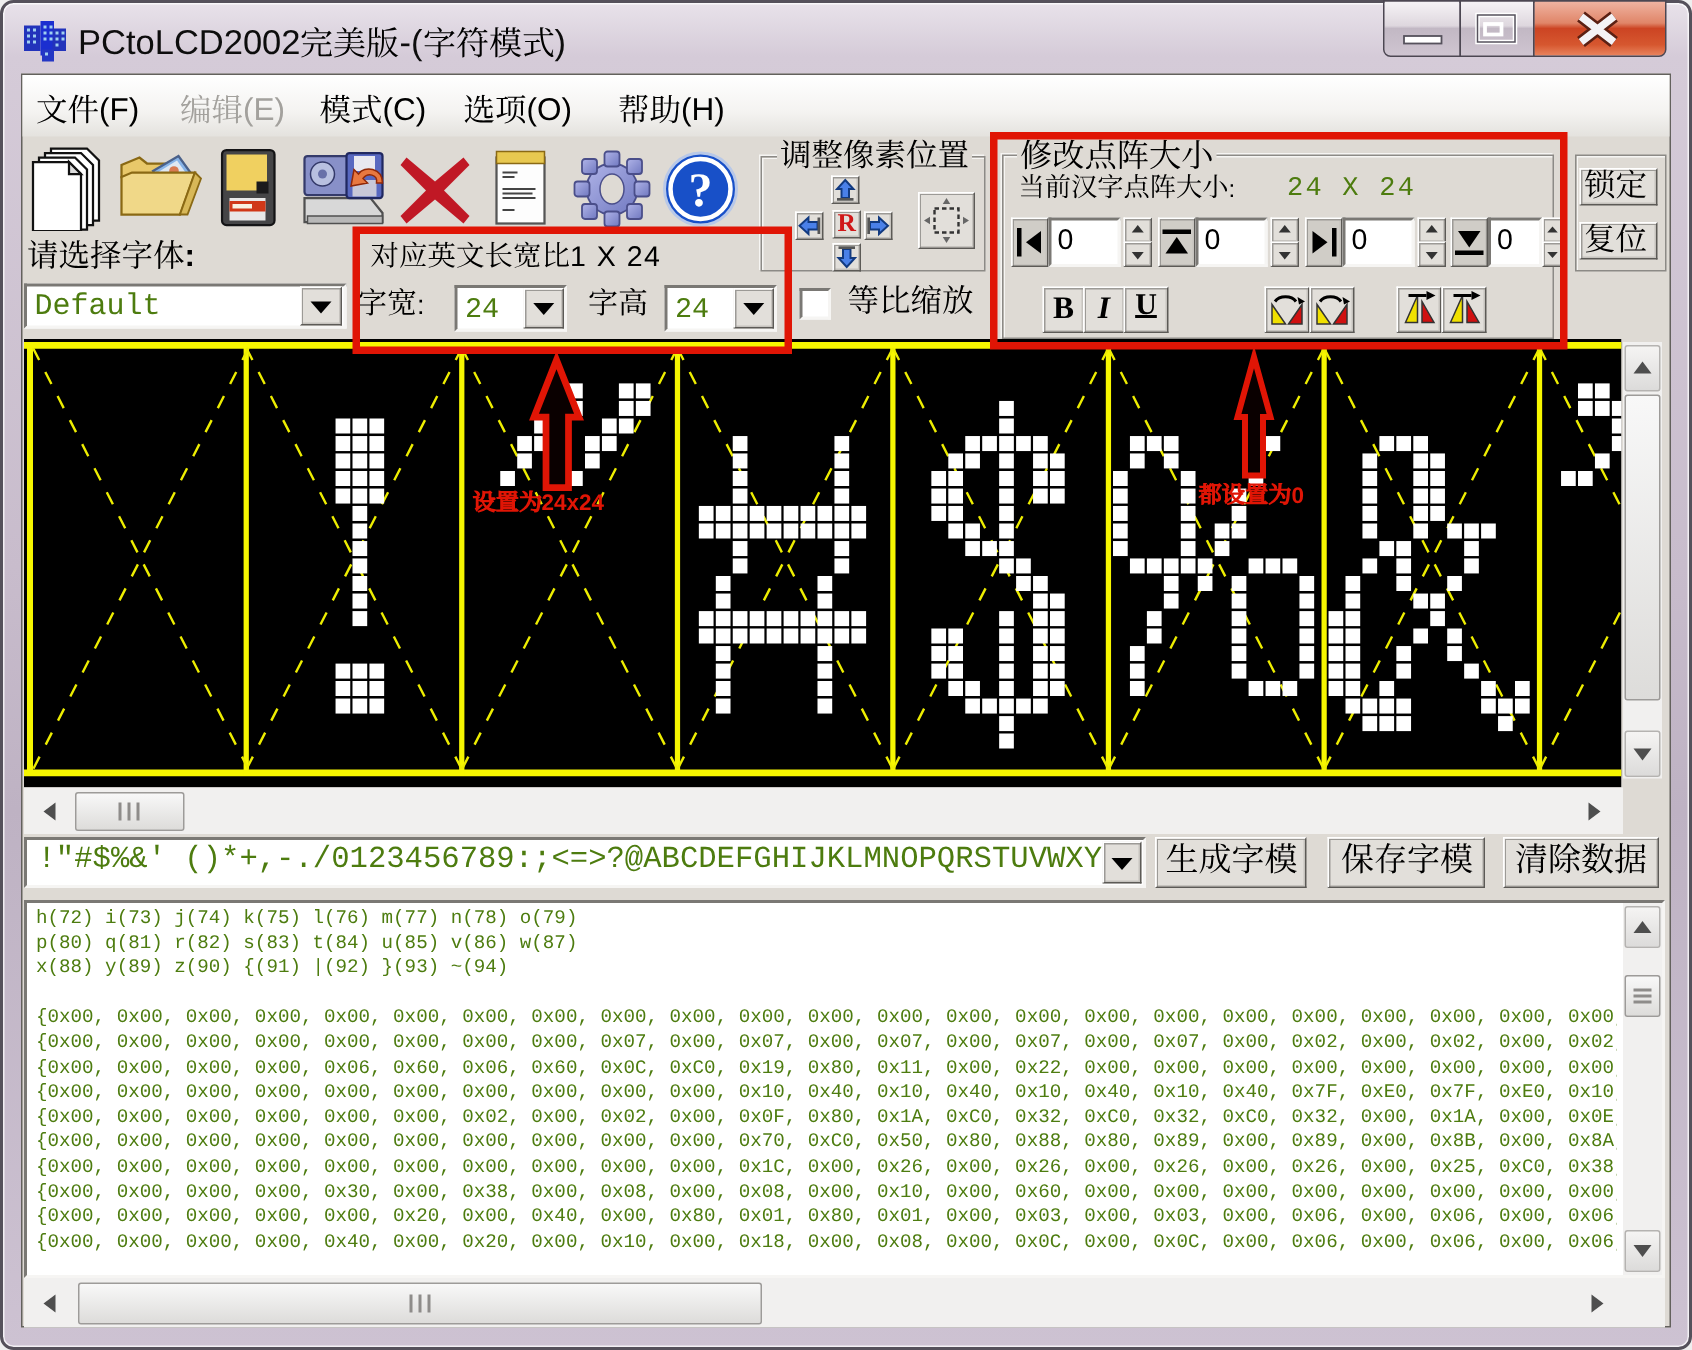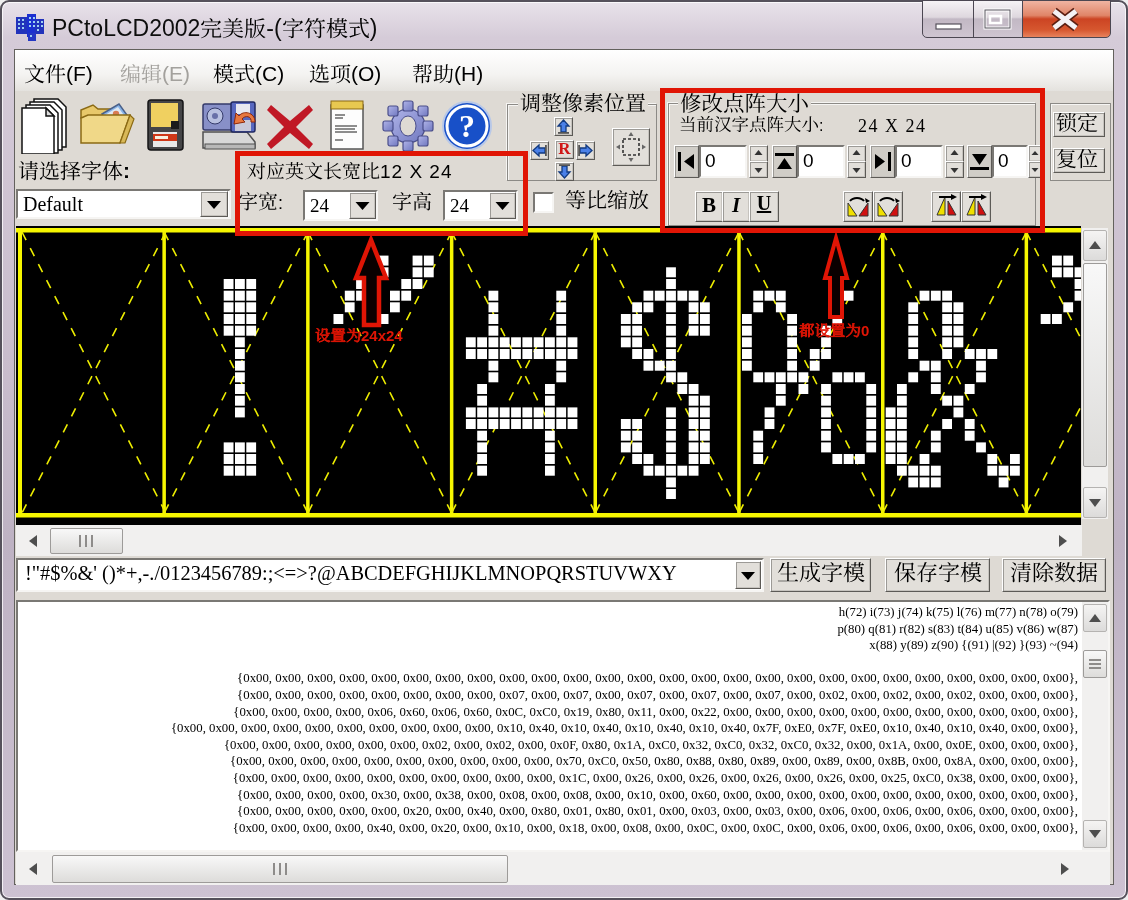--- a/index.html
+++ b/index.html
@@ -4,21 +4,21 @@
 body{font-family:"Liberation Sans",sans-serif;position:relative;}
 .abs{position:absolute;}
 .sunk{background:#fff;border-top:2px solid #7a7874;border-left:2px solid #7a7874;
  border-right:2px solid #f6f5f3;border-bottom:2px solid #f6f5f3;box-sizing:border-box;}
 .btn3{background:#e2dfda;border-top:1px solid #fff;border-left:1px solid #fff;
  border-right:1px solid #5c5a56;border-bottom:1px solid #5c5a56;
  box-shadow:1px 1px 0 #9c9a96 inset, -1px -1px 0 #c6c3be inset;box-sizing:border-box;}
 .sbtrack{background:#f1f0ef;}
 .sbbtn{background:linear-gradient(#f5f4f3,#dcdbda);border:1px solid #b5b3b1;border-radius:2px;box-sizing:border-box;}
 .thumb{background:linear-gradient(#f8f8f8,#dddcda);border:1px solid #9d9b99;border-radius:2px;box-sizing:border-box;}
-.mono{font-family:Liberation Serif, serif;color:#000000;text-align:right;}
+.mono{font-family:Liberation Mono, monospace;color:#4d7c0f;}
 </style></head><body>
 <div class="abs" style="left:0;top:0;width:1128px;height:900px;border-radius:9px;
  background:linear-gradient(180deg,#e8e2ea 0%,#d5cbd8 4%,#c8bccc 42%,#beb2c3 60%,#cdc2d2 100%);
  border:2px solid #55515b;box-sizing:border-box;box-shadow:inset 0 0 0 1px rgba(255,255,255,.75);"></div>
 <svg class="abs" style="left:15px;top:13px" width="30" height="29">
 <rect x="1" y="4" width="11" height="17" fill="#2233bb"></rect>
 <rect x="12" y="1" width="9" height="23" fill="#1b2fd0"></rect>
 <rect x="20" y="6" width="9" height="15" fill="#2233bb"></rect>
 <rect x="13" y="20" width="8" height="8" fill="#2437c4"></rect>
 <g fill="#9fd0f0">
@@ -168,21 +168,21 @@
     </svg><span style="font-size:21px;font-weight:bold">:</span></div>
 <div class="abs sunk" style="left:16px;top:189px;width:215px;height:30px;"></div>
 <div class="abs mono" style="left:23px;top:193px;font-size:20px;">Default</div>
 <div class="abs btn3" style="left:200px;top:191px;width:28px;height:26px;"></div>
 <svg class="abs" style="left:200px;top:191px" width="28" height="26">
     <path d="M7 10 h14 l-7 8 z" fill="#000"></path>
   </svg>
 <div class="abs" style="left:235px;top:151px;width:293px;height:85px;border:5px solid #e01505;box-sizing:border-box;z-index:30"></div>
 <div class="abs" style="left:247px;top:161px;white-space:nowrap"><svg width="133" height="20" style="display:inline-block;vertical-align:-4px">
       <path transform="translate(0,16.0) scale(0.0760,-0.0760)" fill="#000" d="M122 114 119 111C135 96 144 73 148 59C164 44 179 88 122 114ZM220 163 208 147H201V199C207 200 210 202 210 205L185 208V147H110L112 140H185V7C185 3 183 2 178 2C172 2 141 4 141 4V0C154 -2 162 -4 166 -7C170 -10 172 -14 172 -19C198 -17 201 -8 201 6V140H233C236 140 239 141 240 144C232 152 220 163 220 163ZM28 144 25 142C41 127 56 107 68 87C53 52 33 18 7 -8L11 -10C40 12 61 40 77 71C86 54 93 37 96 24C106 2 122 15 107 49C102 60 94 74 84 87C96 114 105 142 110 169C116 169 119 170 120 172L102 189L92 179H12L14 171H93C89 148 82 124 73 101C61 116 46 130 28 144ZM369 140 365 138C376 115 388 80 387 54C405 36 420 86 369 140ZM324 127 320 125C332 102 344 65 343 38C361 19 376 70 324 127ZM364 212 361 210C371 201 384 186 388 174C406 164 417 198 364 212ZM472 132 444 142C436 105 420 45 403 2H297L300 -5H480C483 -5 486 -4 486 -1C478 7 464 18 464 18L452 2H408C430 43 452 96 462 129C468 128 471 129 472 132ZM467 187 455 171H308L289 179V106C289 63 286 18 260 -17L264 -20C302 15 305 66 305 107V164H483C487 164 490 165 490 168C481 176 467 187 467 187ZM510 181 512 174H577V148H580C586 148 594 151 594 153V174H655V149H658C665 149 671 152 671 154V174H732C736 174 738 174 739 177C731 185 718 196 718 196L706 181H671V200C677 201 679 204 680 207L655 209V181H594V200C600 201 602 204 602 207L577 209V181ZM615 162V124H568L549 132V66H510L512 58H609C598 27 572 2 511 -14L512 -19C584 -4 614 24 625 58H631C647 16 678 -7 727 -20C729 -12 734 -6 741 -5L741 -2C693 6 655 24 637 58H734C737 58 740 60 740 62C732 70 718 81 718 81L706 66H699V114C706 115 708 117 710 119L689 135L680 124H631V152C637 153 639 156 640 159ZM565 66V116H615V102C615 90 614 77 611 66ZM683 66H627C630 77 631 90 631 102V116H683ZM852 209 849 207C862 196 878 178 882 164C900 151 912 190 852 209ZM925 148C916 112 900 81 876 54C850 78 830 109 819 148ZM966 171 953 155H762L764 148H814C823 105 841 71 866 44C840 19 804 -2 760 -16L762 -20C810 -8 847 10 876 34C902 10 934 -8 973 -20C976 -11 983 -6 992 -6L992 -3C952 7 916 22 888 45C916 72 935 107 946 148H982C986 148 988 149 989 152C980 160 966 171 966 171ZM1089 204 1062 208V107H1014L1016 100H1062V14C1062 8 1061 6 1052 2L1065 -20C1067 -20 1068 -18 1070 -16C1101 0 1128 14 1144 23L1143 26C1119 19 1096 11 1079 6V100H1117C1135 44 1172 8 1224 -13C1226 -5 1232 0 1240 0L1240 3C1188 18 1143 51 1123 100H1231C1234 100 1237 101 1238 104C1229 112 1215 122 1215 122L1202 107H1079V120C1123 136 1169 162 1195 183C1200 180 1203 181 1205 183L1185 199C1162 176 1118 146 1079 126V198C1086 199 1088 201 1089 204ZM1400 54 1378 57V2C1378 -10 1382 -13 1402 -13H1432C1475 -13 1482 -10 1482 -3C1482 0 1481 2 1476 4L1475 30H1472C1469 18 1467 8 1465 4C1464 2 1463 2 1460 2C1456 1 1446 1 1433 1H1404C1394 1 1393 2 1393 6V49C1398 49 1400 52 1400 54ZM1387 84 1362 86C1361 48 1358 12 1264 -16L1266 -20C1371 5 1376 42 1379 78C1384 78 1386 81 1387 84ZM1303 110V27H1305C1314 27 1318 30 1318 32V96H1427V29H1430C1438 29 1444 32 1444 34V94C1448 94 1451 96 1452 98L1435 112L1426 102H1322ZM1354 211 1352 209C1360 202 1368 190 1370 180C1387 168 1402 203 1354 211ZM1454 150 1442 136H1417V154C1423 156 1426 158 1426 161L1402 164V136H1346V156C1352 156 1354 159 1355 162L1330 165V136H1274L1276 128H1330V108H1333C1339 108 1346 111 1346 113V128H1402V107H1405C1410 107 1417 110 1417 112V128H1469C1472 128 1475 130 1476 132C1467 140 1454 150 1454 150ZM1288 192H1284C1285 178 1278 164 1270 159C1265 156 1262 151 1264 146C1267 140 1276 140 1281 145C1286 149 1291 157 1292 169H1460C1459 163 1457 155 1456 150L1459 148C1466 153 1474 160 1479 166C1484 167 1487 167 1488 169L1470 187L1459 176H1292C1291 181 1290 186 1288 192ZM1602 136 1590 120H1556V196C1562 197 1565 200 1566 204L1540 206V12C1540 8 1538 6 1530 0L1543 -16C1544 -15 1546 -13 1547 -10C1579 5 1608 20 1625 29L1624 33C1598 24 1573 15 1556 9V113H1618C1622 113 1624 114 1624 117C1616 125 1602 136 1602 136ZM1662 203 1638 206V12C1638 -4 1644 -9 1664 -9H1691C1732 -9 1741 -6 1741 2C1741 5 1740 7 1733 10L1732 51H1729C1726 34 1723 15 1721 11C1720 8 1718 8 1715 7C1712 7 1703 6 1691 6H1666C1656 6 1654 9 1654 16V98C1675 107 1702 122 1725 138C1730 136 1732 136 1734 138L1715 158C1696 138 1672 118 1654 105V196C1660 198 1662 200 1662 203Z"></path>
-    </svg><span style="font-size:19px;letter-spacing:1px">12 X 24</span></div>
+    </svg><span style="font-size:19px;letter-spacing:1px">1 X 24</span></div>
 <div class="abs" style="left:238px;top:192px;white-space:nowrap"><svg width="40" height="21" style="display:inline-block;vertical-align:-4px">
       <path transform="translate(0,16.8) scale(0.0800,-0.0800)" fill="#000" d="M109 210 107 208C116 200 124 186 126 175C143 162 159 198 109 210ZM42 183 38 183C39 167 30 152 20 147C14 144 10 138 13 133C16 126 25 126 32 131C39 136 46 146 46 163H209C206 153 200 142 196 134L200 132C210 139 223 151 230 160C235 160 238 160 240 162L220 181L209 170H45C44 174 44 179 42 183ZM216 87 204 72H133V94C139 94 141 96 142 100C158 107 174 116 187 125C192 125 195 126 197 127L177 145L166 134H54L56 126H162C155 118 144 108 134 101L116 103V72H12L14 64H116V6C116 2 115 0 110 0C104 0 74 2 74 2V-2C86 -3 94 -5 98 -8C102 -10 104 -14 105 -20C130 -17 133 -9 133 4V64H232C235 64 238 65 238 68C230 76 216 87 216 87ZM400 54 378 57V2C378 -10 382 -13 402 -13H432C475 -13 482 -10 482 -3C482 0 481 2 476 4L475 30H472C469 18 467 8 465 4C464 2 463 2 460 2C456 1 446 1 433 1H404C394 1 393 2 393 6V49C398 49 400 52 400 54ZM387 84 362 86C361 48 358 12 264 -16L266 -20C371 5 376 42 379 78C384 78 386 81 387 84ZM303 110V27H305C314 27 318 30 318 32V96H427V29H430C438 29 444 32 444 34V94C448 94 451 96 452 98L435 112L426 102H322ZM354 211 352 209C360 202 368 190 370 180C387 168 402 203 354 211ZM454 150 442 136H417V154C423 156 426 158 426 161L402 164V136H346V156C352 156 354 159 355 162L330 165V136H274L276 128H330V108H333C339 108 346 111 346 113V128H402V107H405C410 107 417 110 417 112V128H469C472 128 475 130 476 132C467 140 454 150 454 150ZM288 192H284C285 178 278 164 270 159C265 156 262 151 264 146C267 140 276 140 281 145C286 149 291 157 292 169H460C459 163 457 155 456 150L459 148C466 153 474 160 479 166C484 167 487 167 488 169L470 187L459 176H292C291 181 290 186 288 192Z"></path>
     </svg><span style="font-size:18px">:</span></div>
 <div class="abs sunk" style="left:303px;top:190px;width:75px;height:31px;"></div>
 <div class="abs mono" style="left:310px;top:195px;font-size:19px;">24</div>
 <div class="abs btn3" style="left:349px;top:192px;width:27px;height:27px;"></div>
 <svg class="abs" style="left:349px;top:192px" width="27" height="27">
     <path d="M6.5 10 h14 l-7 8 z" fill="#000"></path>
   </svg>
 <div class="abs" style="left:392px;top:192px;white-space:nowrap"><svg width="40" height="21" style="display:inline-block;vertical-align:-4px">

